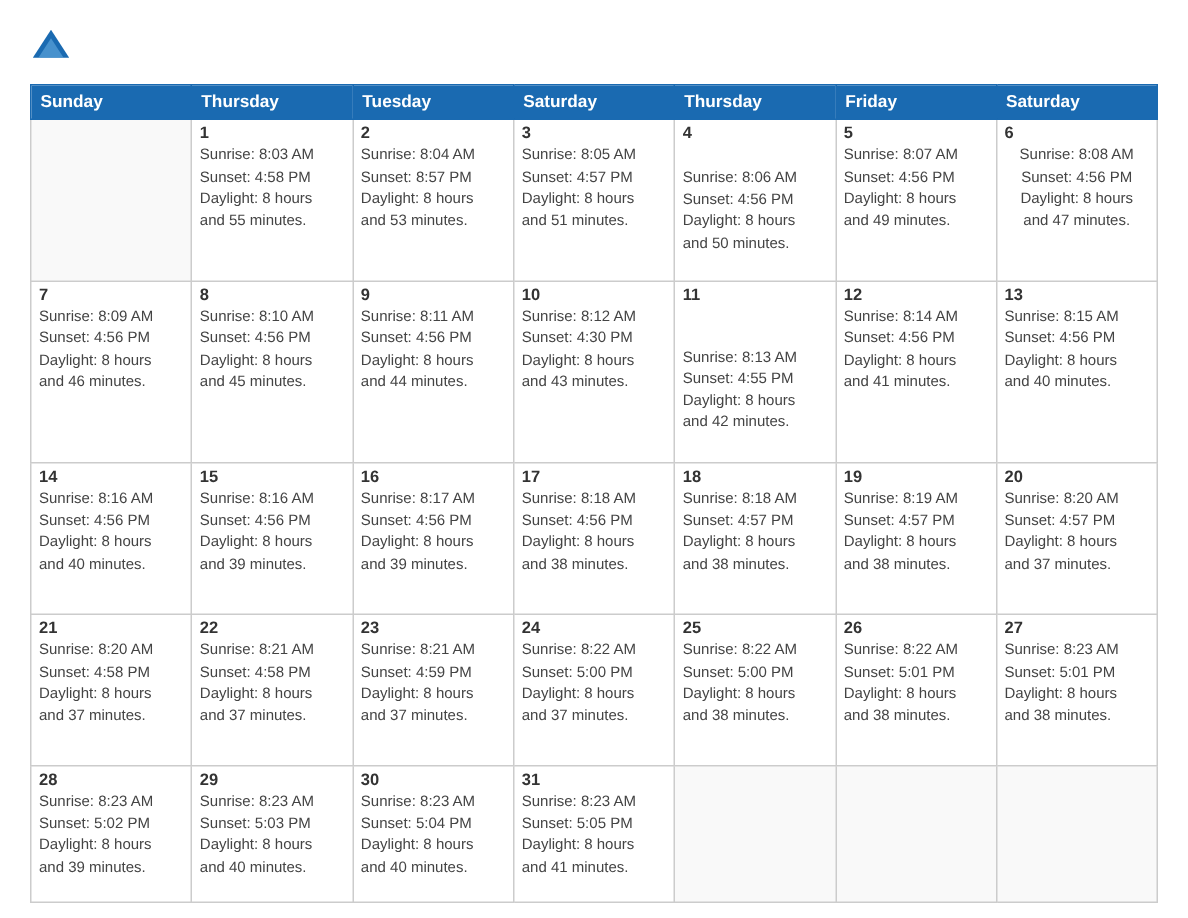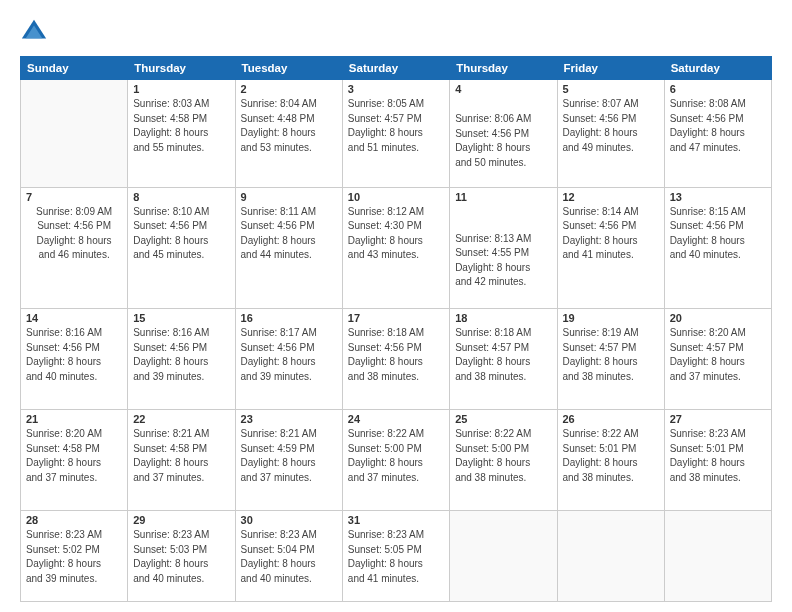--- a/index.html
+++ b/index.html
@@ -139,21 +139,21 @@
           <td>
             <span class="day-number">1</span>
             <div class="day-info" style="white-space: pre-line;">Sunrise: 8:03 AM
 Sunset: 4:58 PM
 Daylight: 8 hours
 and 55 minutes.</div>
           </td>
           <td>
             <span class="day-number">2</span>
             <div class="day-info" style="white-space: pre-line;">Sunrise: 8:04 AM
-Sunset: 4:48 PM
+Sunset: 8:57 PM
 Daylight: 8 hours
 and 53 minutes.</div>
           </td>
           <td>
             <span class="day-number">3</span>
             <div class="day-info" style="white-space: pre-line;">Sunrise: 8:05 AM
 Sunset: 4:57 PM
 Daylight: 8 hours
 and 51 minutes.</div>
           </td>
@@ -166,30 +166,30 @@
           </td>
           <td>
             <span class="day-number">5</span>
             <div class="day-info" style="white-space: pre-line;">Sunrise: 8:07 AM
 Sunset: 4:56 PM
 Daylight: 8 hours
 and 49 minutes.</div>
           </td>
           <td>
             <span class="day-number">6</span>
-            <div class="day-info" style="white-space: pre-line;">Sunrise: 8:08 AM
+            <div class="day-info" style="white-space: pre-line; text-align: center;">Sunrise: 8:08 AM
 Sunset: 4:56 PM
 Daylight: 8 hours
 and 47 minutes.</div>
           </td>
         </tr>
         <tr>
           <td>
             <span class="day-number">7</span>
-            <div class="day-info" style="white-space: pre-line; text-align: center;">Sunrise: 8:09 AM
+            <div class="day-info" style="white-space: pre-line;">Sunrise: 8:09 AM
 Sunset: 4:56 PM
 Daylight: 8 hours
 and 46 minutes.</div>
           </td>
           <td>
             <span class="day-number">8</span>
             <div class="day-info" style="white-space: pre-line;">Sunrise: 8:10 AM
 Sunset: 4:56 PM
 Daylight: 8 hours
 and 45 minutes.</div>

